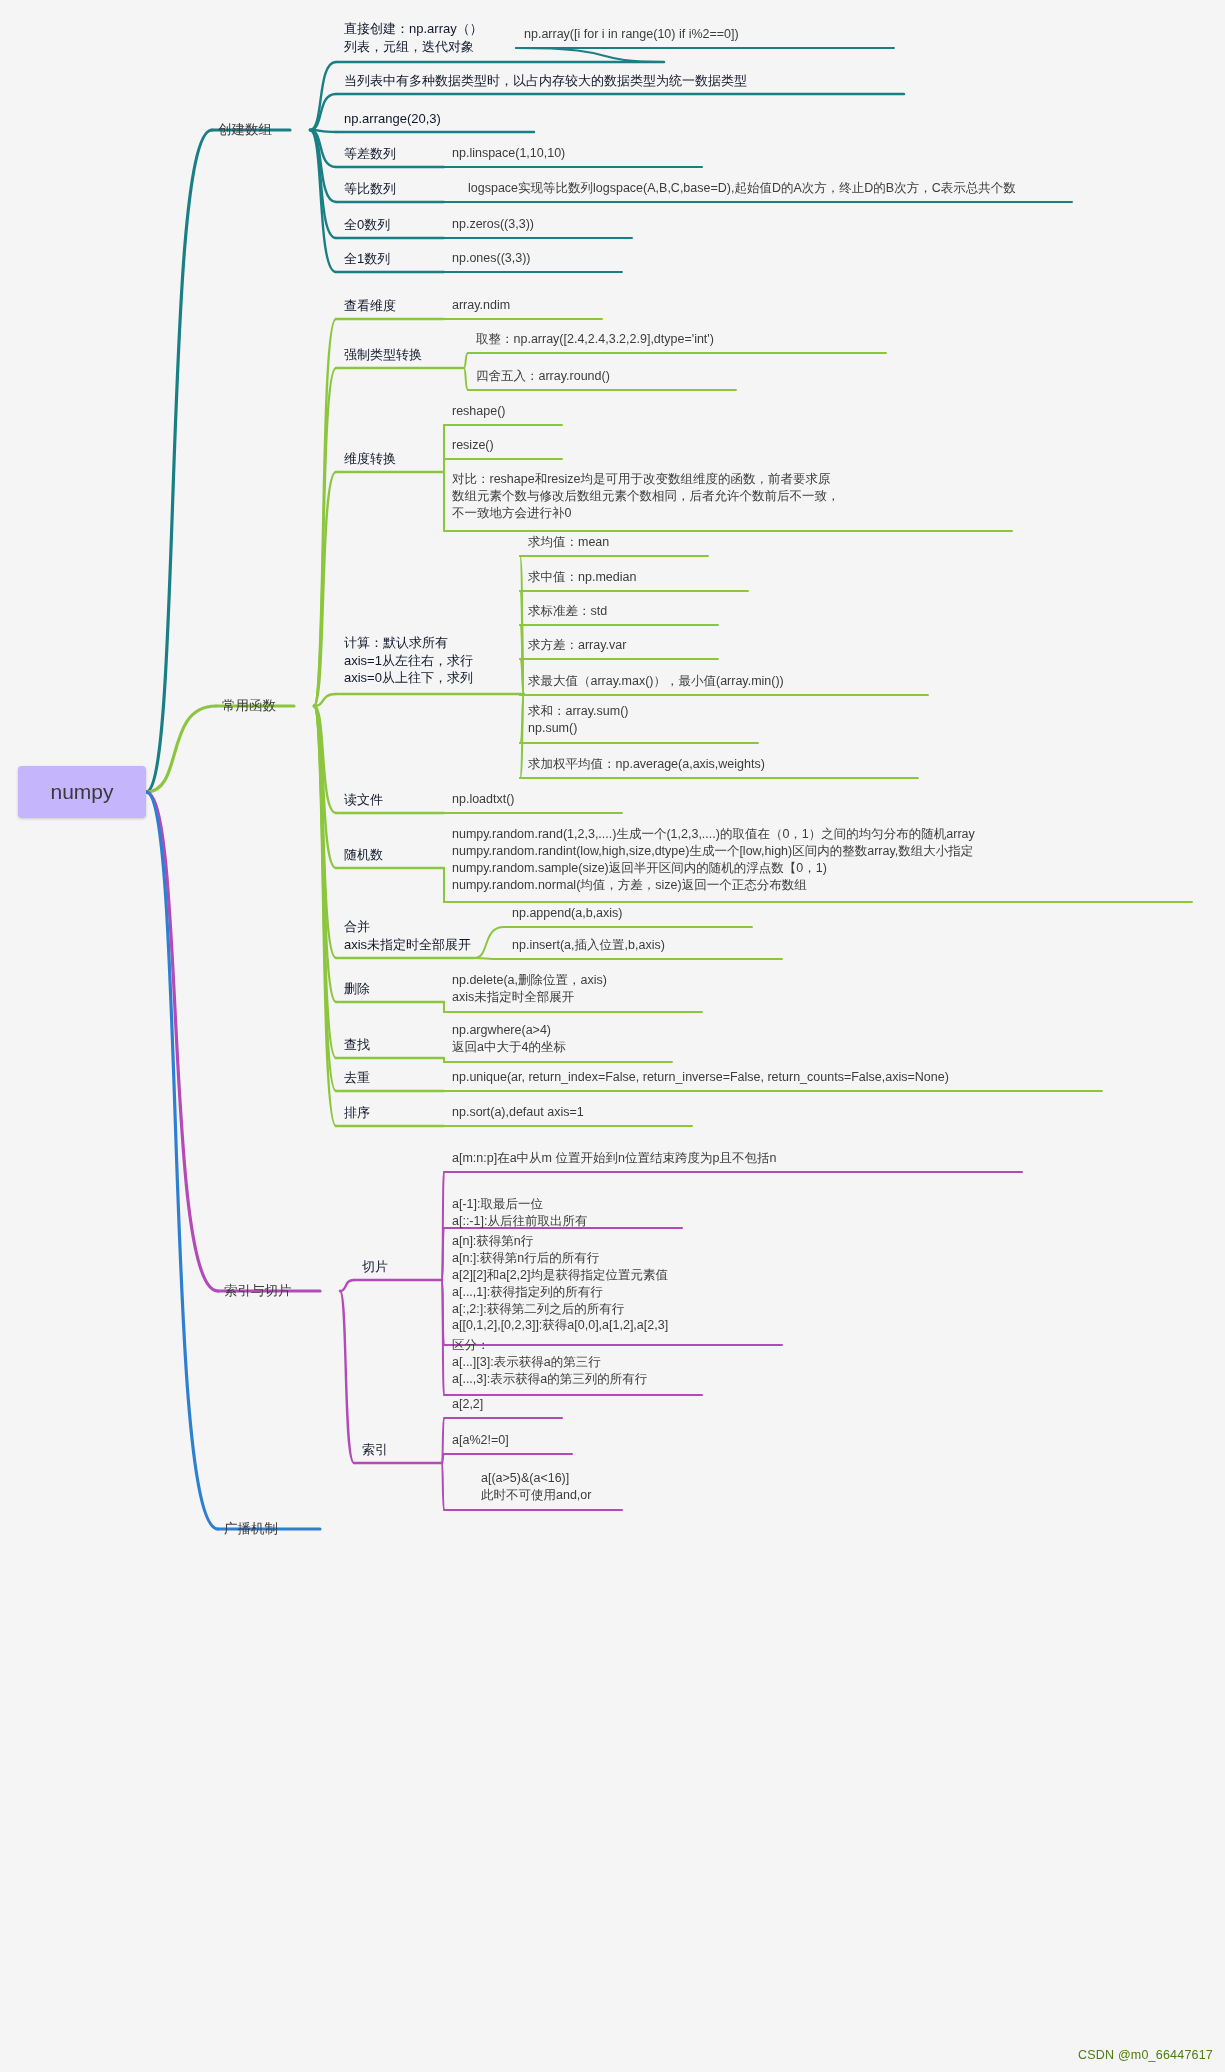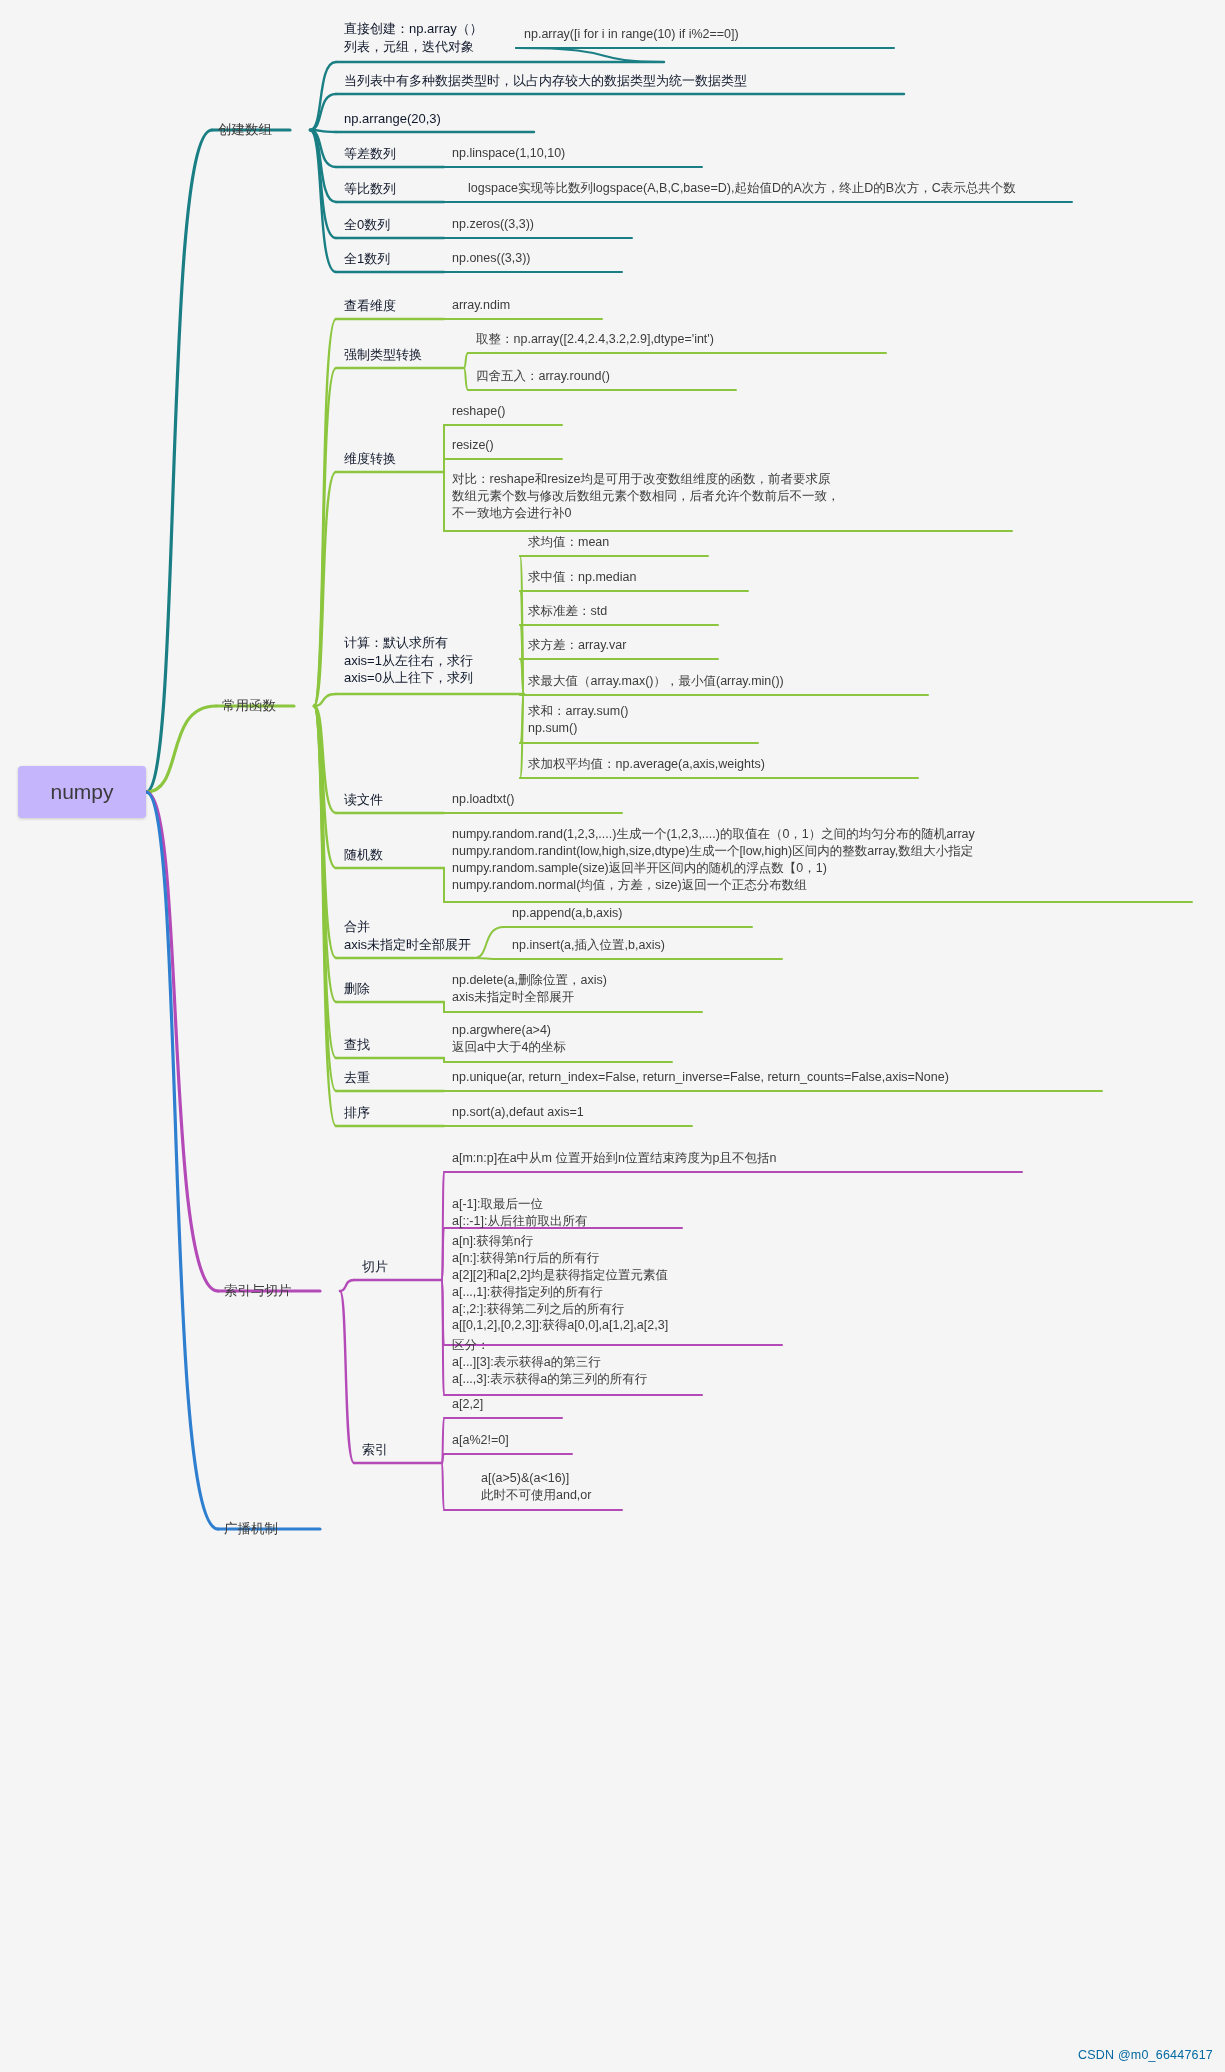--- a/index.html
+++ b/index.html
@@ -21,21 +21,21 @@
     box-shadow:0 1px 3px rgba(0,0,0,.18);
     display:flex; align-items:center; justify-content:center;
     font-size:21px; color:#3a3a3a;
   }
   .lvl1{font-size:13.5px;color:#3c3c3c;}
   .lvl2{font-size:13px;color:#0f172a;}
   .lvl3{font-size:12.5px;color:#3c3c3c;}
   .multi{white-space:pre-line;}
   .wm{
     position:absolute; right:12px; bottom:10px;
-    font-size:12.5px; color:#0369a1; letter-spacing:.2px;
+    font-size:12.5px; color:#4d7c0f; letter-spacing:.2px;
   }
 </style>
 </head>
 <body>
 
 <div id="canvas">
   <svg class="links" id="links" viewBox="0 0 1225 2072">
       <path d="M 146 792 C 182.3 792, 162.5 130, 212 130" fill="none" stroke="#1a7f84" stroke-width="3.2" stroke-linecap="round"></path>
       <path d="M 212 130 L 290 130" fill="none" stroke="#1a7f84" stroke-width="3.2" stroke-linecap="round"></path>
       <path d="M 310 130 C 324.3 130, 316.5 62, 336 62" fill="none" stroke="#1a7f84" stroke-width="2.4" stroke-linecap="round"></path>

